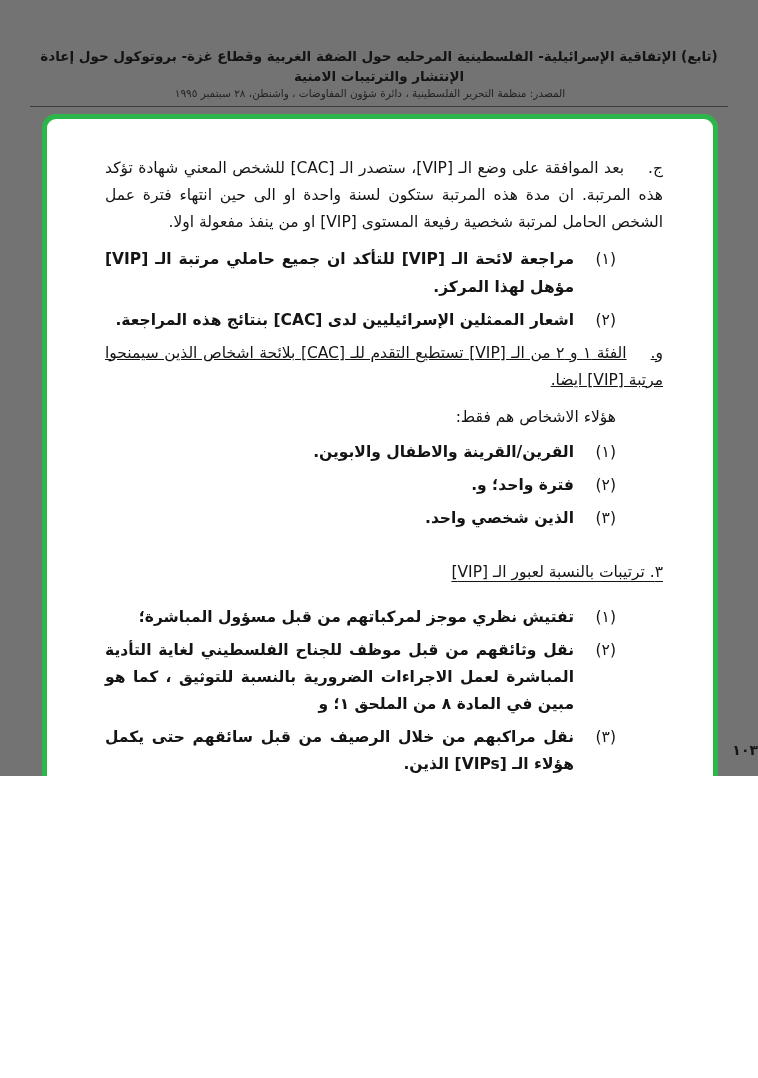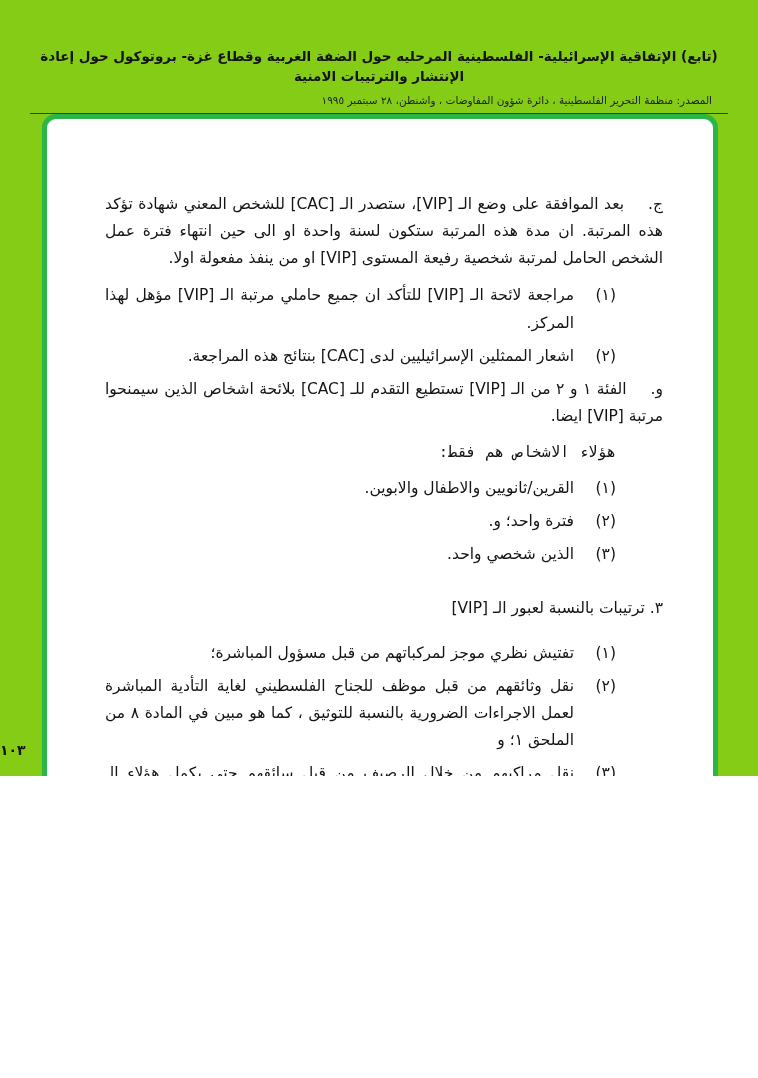--- a/index.html
+++ b/index.html
@@ -6,39 +6,38 @@
     margin: 0;
     padding: 0;
     background: #ffffff;
     font-family: "DejaVu Sans", sans-serif;
     color: #141414;
   }
   .page {
     position: relative;
     width: 758px;
     height: 776px;
-    background: #84cc16;
+    background: #737373;
     direction: rtl;
     overflow: hidden;
   }
   
   .doc-header {
     padding: 46px 28px 0 28px;
   }
   .doc-title {
     font-weight: bold;
     font-size: 13.5px;
     text-align: center;
     line-height: 1.5;
     letter-spacing: 0;
   }
   .doc-source {
     font-size: 10.5px;
-    text-align: right;
-    margin-top: 7px;
+    text-align: center;
     padding-right: 18px;
     color: #222;
   }
   .header-rule {
     border: none;
     border-top: 1.5px solid #3a3a3a;
     margin: 7px 2px 0 2px;
   }
   
   .green-box {
@@ -51,21 +50,20 @@
     border: 5px solid var(--border-green, #2cb64a);
     border-radius: 14px;
     background: #ffffff;
   }
   .doc-body {
     padding: 36px 50px 0 58px;
     font-size: 15.5px;
     line-height: 1.75;
     text-align: justify;
     text-justify: inter-word;
-    margin-top: 36px;
   }
   
   .clause {
     margin: 0 0 10px 0;
   }
   .clause-label {
     margin-left: 24px;
     white-space: nowrap;
   }
   
@@ -73,38 +71,40 @@
     display: flex;
     margin: 0 47px 6px 0;
   }
   .sub-num {
     flex: 0 0 42px;
     white-space: nowrap;
   }
   .sub-text {
     flex: 1;
     text-align: justify;
+    font-weight: bold;
   }
   .plain {
     margin: 0 0 8px 0;
   }
-  .indent-md { margin-right: 47px; font-family: Liberation Mono, monospace; }
+  .indent-md { margin-right: 47px; }
   .indent-sm { margin-right: 20px; margin-top: 8px; margin-bottom: 26px; }
   .section-heading {
     margin: 26px 0 18px 0;
+    text-decoration: underline;
     text-underline-offset: 4px;
   }
-  .mt-sm { margin-top: 6px; }
+  .mt-sm { margin-top: 6px; text-decoration: underline; }
   
   .page-number {
     position: absolute;
     bottom: 18px;
     left: 0;
     width: 100%;
-    text-align: left;
+    text-align: right;
     font-size: 14px;
     font-weight: bold;
     letter-spacing: 2px;
   }
 </style>
 </head>
 <body>
 
 <div class="page">
 
@@ -130,21 +130,21 @@
           <span class="sub-num">(٢)</span>
           <span class="sub-text">اشعار الممثلين الإسرائيليين لدى [CAC] بنتائج هذه المراجعة.</span>
         </div>
 
       <p class="clause mt-sm"><span class="clause-label">و.</span><span class="clause-text">الفئة ١ و ٢ من الـ [VIP] تستطيع التقدم للـ [CAC] بلائحة اشخاص الذين سيمنحوا مرتبة [VIP] ايضا.</span></p>
 
       <p class="plain indent-md">هؤلاء الاشخاص هم فقط:</p>
 
       <div class="sub-item">
           <span class="sub-num">(١)</span>
-          <span class="sub-text">القرين/ثانويين والاطفال والابوين.</span>
+          <span class="sub-text">القرين/القرينة والاطفال والابوين.</span>
         </div>
 
       <div class="sub-item">
           <span class="sub-num">(٢)</span>
           <span class="sub-text">فترة واحد؛ و.</span>
         </div>
 
       <div class="sub-item">
           <span class="sub-num">(٣)</span>
           <span class="sub-text">الذين شخصي واحد.</span>

